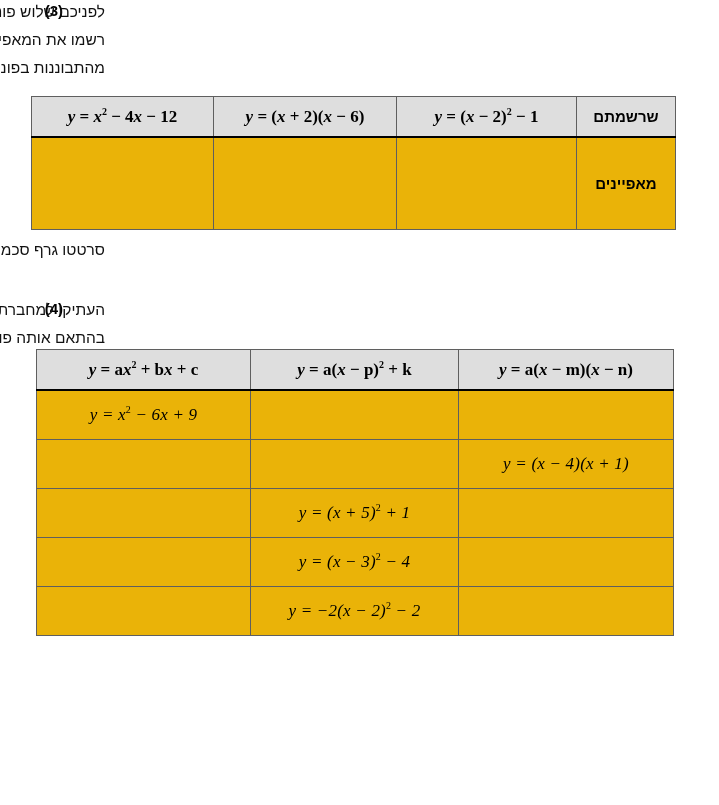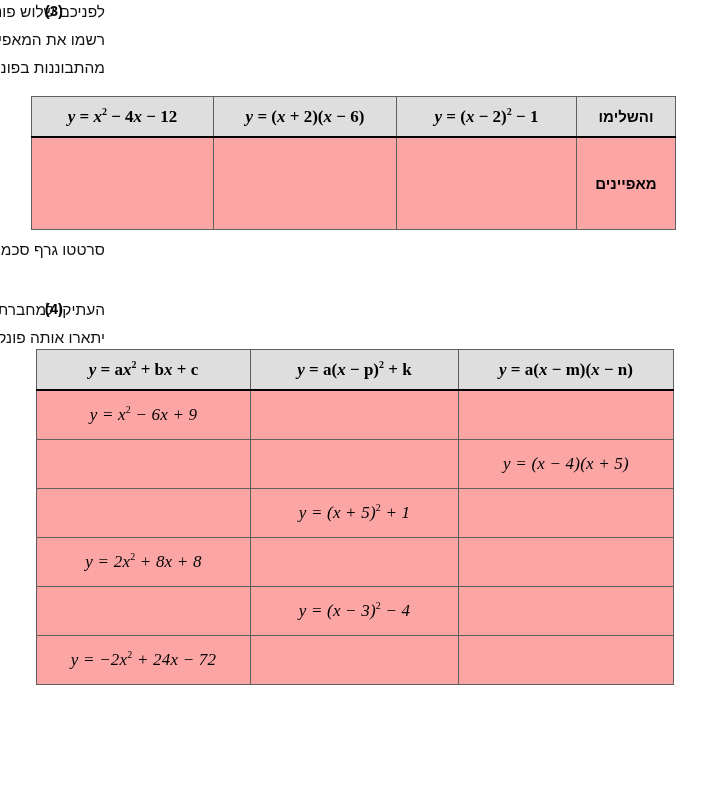--- a/index.html
+++ b/index.html
@@ -71,21 +71,21 @@
   .tbl {
     position: absolute;
     border-collapse: collapse;
     table-layout: fixed;
   }
   .tbl td {
     border: 1px solid #5f5f5f;
     padding: 0;
     vertical-align: middle;
     text-align: center;
-    background: #fca5a5;
+    background: #eab308;
   }
   .tbl td.head {
     background: #dedede;
     border-bottom: 2px solid #000000;
     margin-top: 27px;
   }
   .tbl td.hebhead {
     direction: rtl;
     font-family: "Liberation Sans", sans-serif;
     font-weight: bold;
@@ -135,39 +135,39 @@
     <tr>
       <td class="head">
         <span class="math-bold"><span class="v">y</span> <span class="op">=</span> <span class="v">x</span><sup>2</sup> <span class="op">−</span> <span class="c">4</span><span class="v">x</span> <span class="op">−</span> <span class="c">12</span></span>
       </td>
       <td class="head">
         <span class="math-bold"><span class="v">y</span> <span class="op">=</span> <span class="op">(</span><span class="v">x</span> <span class="op">+</span> <span class="c">2</span><span class="op">)(</span><span class="v">x</span> <span class="op">−</span> <span class="c">6</span><span class="op">)</span></span>
       </td>
       <td class="head">
         <span class="math-bold"><span class="v">y</span> <span class="op">=</span> <span class="op">(</span><span class="v">x</span> <span class="op">−</span> <span class="c">2</span><span class="op">)</span><sup>2</sup> <span class="op">−</span> <span class="c">1</span></span>
       </td>
-      <td class="head hebhead">והשלימו</td>
+      <td class="head hebhead">שרשמתם</td>
     </tr>
     <tr class="body-row">
       <td></td>
       <td></td>
       <td></td>
       <td class="hebcell">מאפיינים</td>
     </tr>
   </tbody>
 </table>
 
 <div class="rtl-line" style="right:614px; top:240px;">סרטטו גרף סכמתי לכל אחת מהפונקציות בהתאם למאפיינים שרשמתם.</div>
 
 <div class="item-num" style="right:656px; top:300px;">(4)</div>
 
 <div class="rtl-line" style="right:614px; top:300px;">העתיקו למחברת והשלימו את הטבלה כך שהייצוגים השונים בכל שורה,</div>
 
 <div class="rtl-line" style="right:614px; top:328px;">
-  <span>יתארו</span>
+  <span>בהתאם</span>
   <span class="bold-word">אותה</span>
   <span>פונקציה.</span>
 </div>
 
 <table class="tbl" id="table-forms">
   <colgroup>
     <col style="width:214px">
     <col style="width:208px">
     <col style="width:215px">
   </colgroup>
@@ -189,51 +189,44 @@
         <span class="math">y = x<sup>2</sup> − 6x + 9</span>
       </td>
       <td></td>
       <td></td>
     </tr>
 
     <tr class="data-row">
       <td></td>
       <td></td>
       <td>
-        <span class="math">y = (x − 4)(x + 5)</span>
+        <span class="math">y = (x − 4)(x + 1)</span>
       </td>
     </tr>
 
 
     <tr class="data-row">
       <td></td>
       <td>
         <span class="math">y = (x + 5)<sup>2</sup> + 1</span>
       </td>
       <td></td>
     </tr>
 
-    <tr class="data-row">
-      <td>
-        <span class="math">y = 2x<sup>2</sup> + 8x + 8</span>
-      </td>
-      <td></td>
-      <td></td>
-    </tr>
 
     <tr class="data-row">
       <td></td>
       <td>
         <span class="math">y = (x − 3)<sup>2</sup> − 4</span>
       </td>
       <td></td>
     </tr>
 
-    <tr class="data-row">
-      <td>
-        <span class="math">y = −2x<sup>2</sup> + 24x − 72</span>
-      </td>
-      <td></td>
-      <td></td>
-    </tr>
-
+
+    <tr class="data-row">
+      <td></td>
+      <td>
+        <span class="math">y = −2(x − 2)<sup>2</sup> − 2</span>
+      </td>
+      <td></td>
+    </tr>
   </tbody>
 </table>
 
 </body></html>

